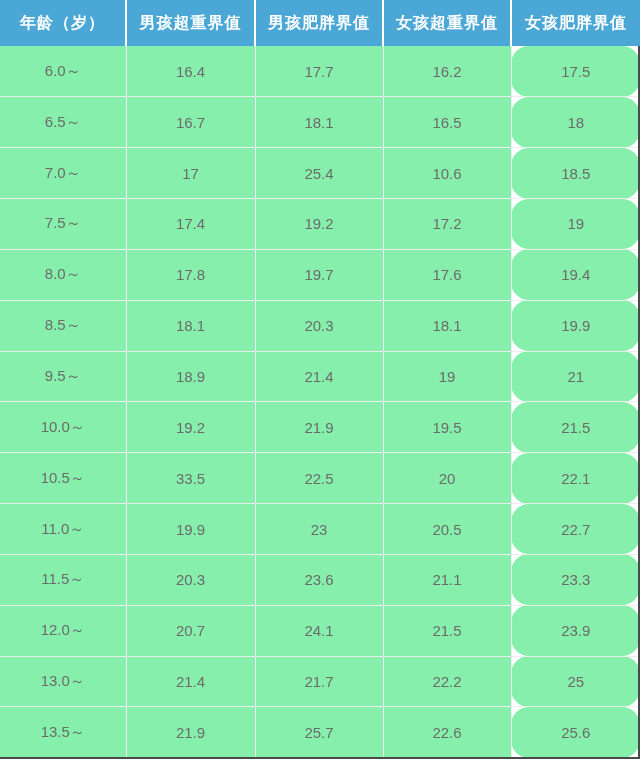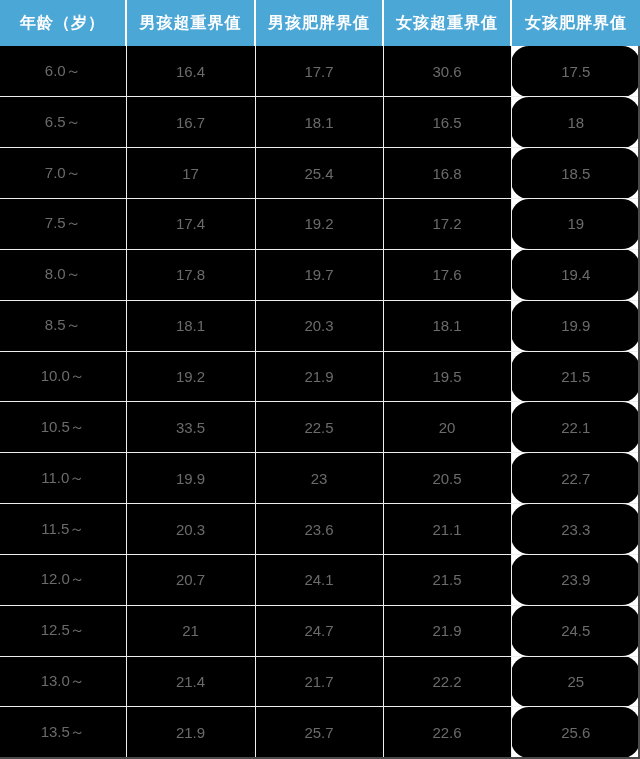--- a/index.html
+++ b/index.html
@@ -39,21 +39,21 @@
     border-bottom: 0;
     padding: 0 2px;
     white-space: nowrap;
   }
   #bmi-table thead th:first-child { border-left: 0; }
   #bmi-table thead th:last-child  { border-right: 0; }
 
   
   #bmi-table tbody tr {
     height: 44.6px;
-    background: #000000;
+    background: #86efac;
   }
 
   #bmi-table tbody td {
     color: #6b6b6b;
     font-size: 15px;
     font-weight: normal;
     text-align: center;
     vertical-align: middle;
     border-bottom: 1px solid #ededed;
     border-right: 1px solid #ededed;
@@ -110,35 +110,35 @@
         <th>女孩超重界值</th>
         <th>女孩肥胖界值</th>
       </tr>
     </thead>
 
     <tbody id="table-body">
         <tr>
           <td>6.0～</td>
           <td>16.4</td>
           <td>17.7</td>
-          <td>30.6</td>
+          <td>16.2</td>
           <td>17.5</td>
         </tr>
         <tr>
           <td>6.5～</td>
           <td>16.7</td>
           <td>18.1</td>
           <td>16.5</td>
           <td>18</td>
         </tr>
         <tr>
           <td>7.0～</td>
           <td>17</td>
           <td>25.4</td>
-          <td>16.8</td>
+          <td>10.6</td>
           <td>18.5</td>
         </tr>
         <tr>
           <td>7.5～</td>
           <td>17.4</td>
           <td>19.2</td>
           <td>17.2</td>
           <td>19</td>
         </tr>
         <tr>
@@ -149,20 +149,27 @@
           <td>19.4</td>
         </tr>
         <tr>
           <td>8.5～</td>
           <td>18.1</td>
           <td>20.3</td>
           <td>18.1</td>
           <td>19.9</td>
         </tr>
         <tr>
+          <td>9.5～</td>
+          <td>18.9</td>
+          <td>21.4</td>
+          <td>19</td>
+          <td>21</td>
+        </tr>
+        <tr>
           <td>10.0～</td>
           <td>19.2</td>
           <td>21.9</td>
           <td>19.5</td>
           <td>21.5</td>
         </tr>
         <tr>
           <td>10.5～</td>
           <td>33.5</td>
           <td>22.5</td>
@@ -184,27 +191,20 @@
           <td>23.3</td>
         </tr>
         <tr>
           <td>12.0～</td>
           <td>20.7</td>
           <td>24.1</td>
           <td>21.5</td>
           <td>23.9</td>
         </tr>
         <tr>
-          <td>12.5～</td>
-          <td>21</td>
-          <td>24.7</td>
-          <td>21.9</td>
-          <td>24.5</td>
-        </tr>
-        <tr>
           <td>13.0～</td>
           <td>21.4</td>
           <td>21.7</td>
           <td>22.2</td>
           <td>25</td>
         </tr>
         <tr>
           <td>13.5～</td>
           <td>21.9</td>
           <td>25.7</td>

